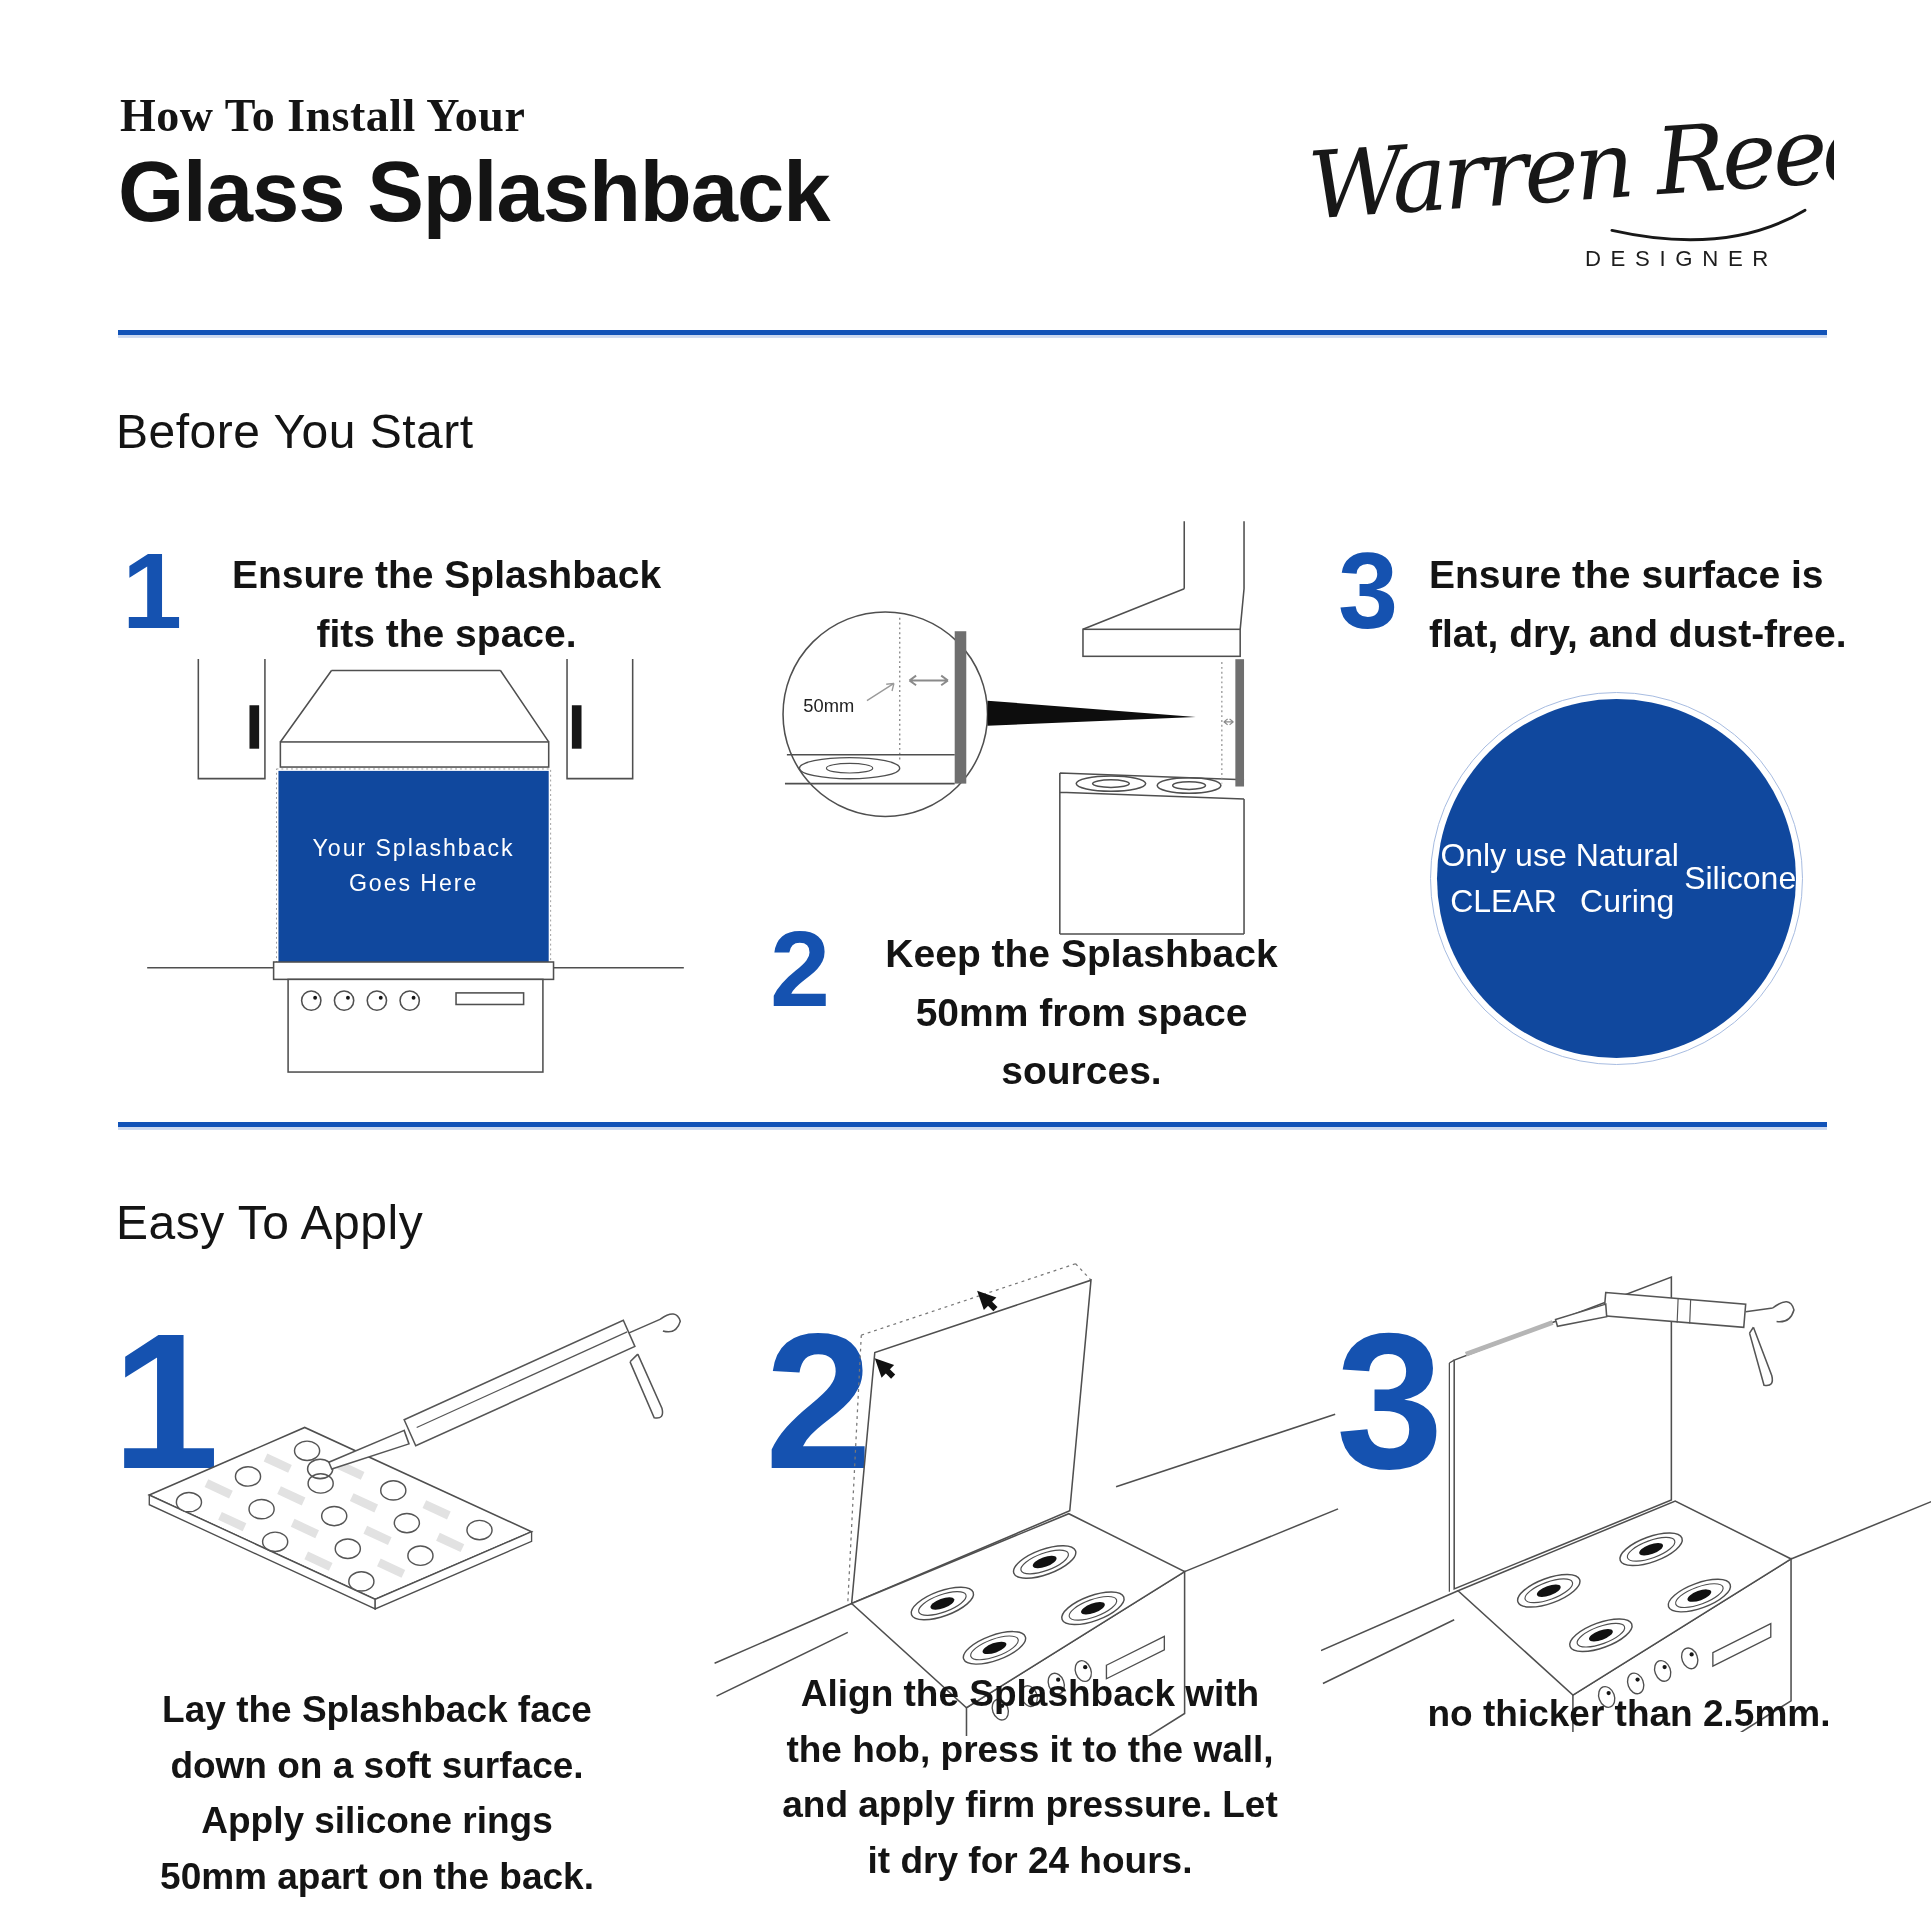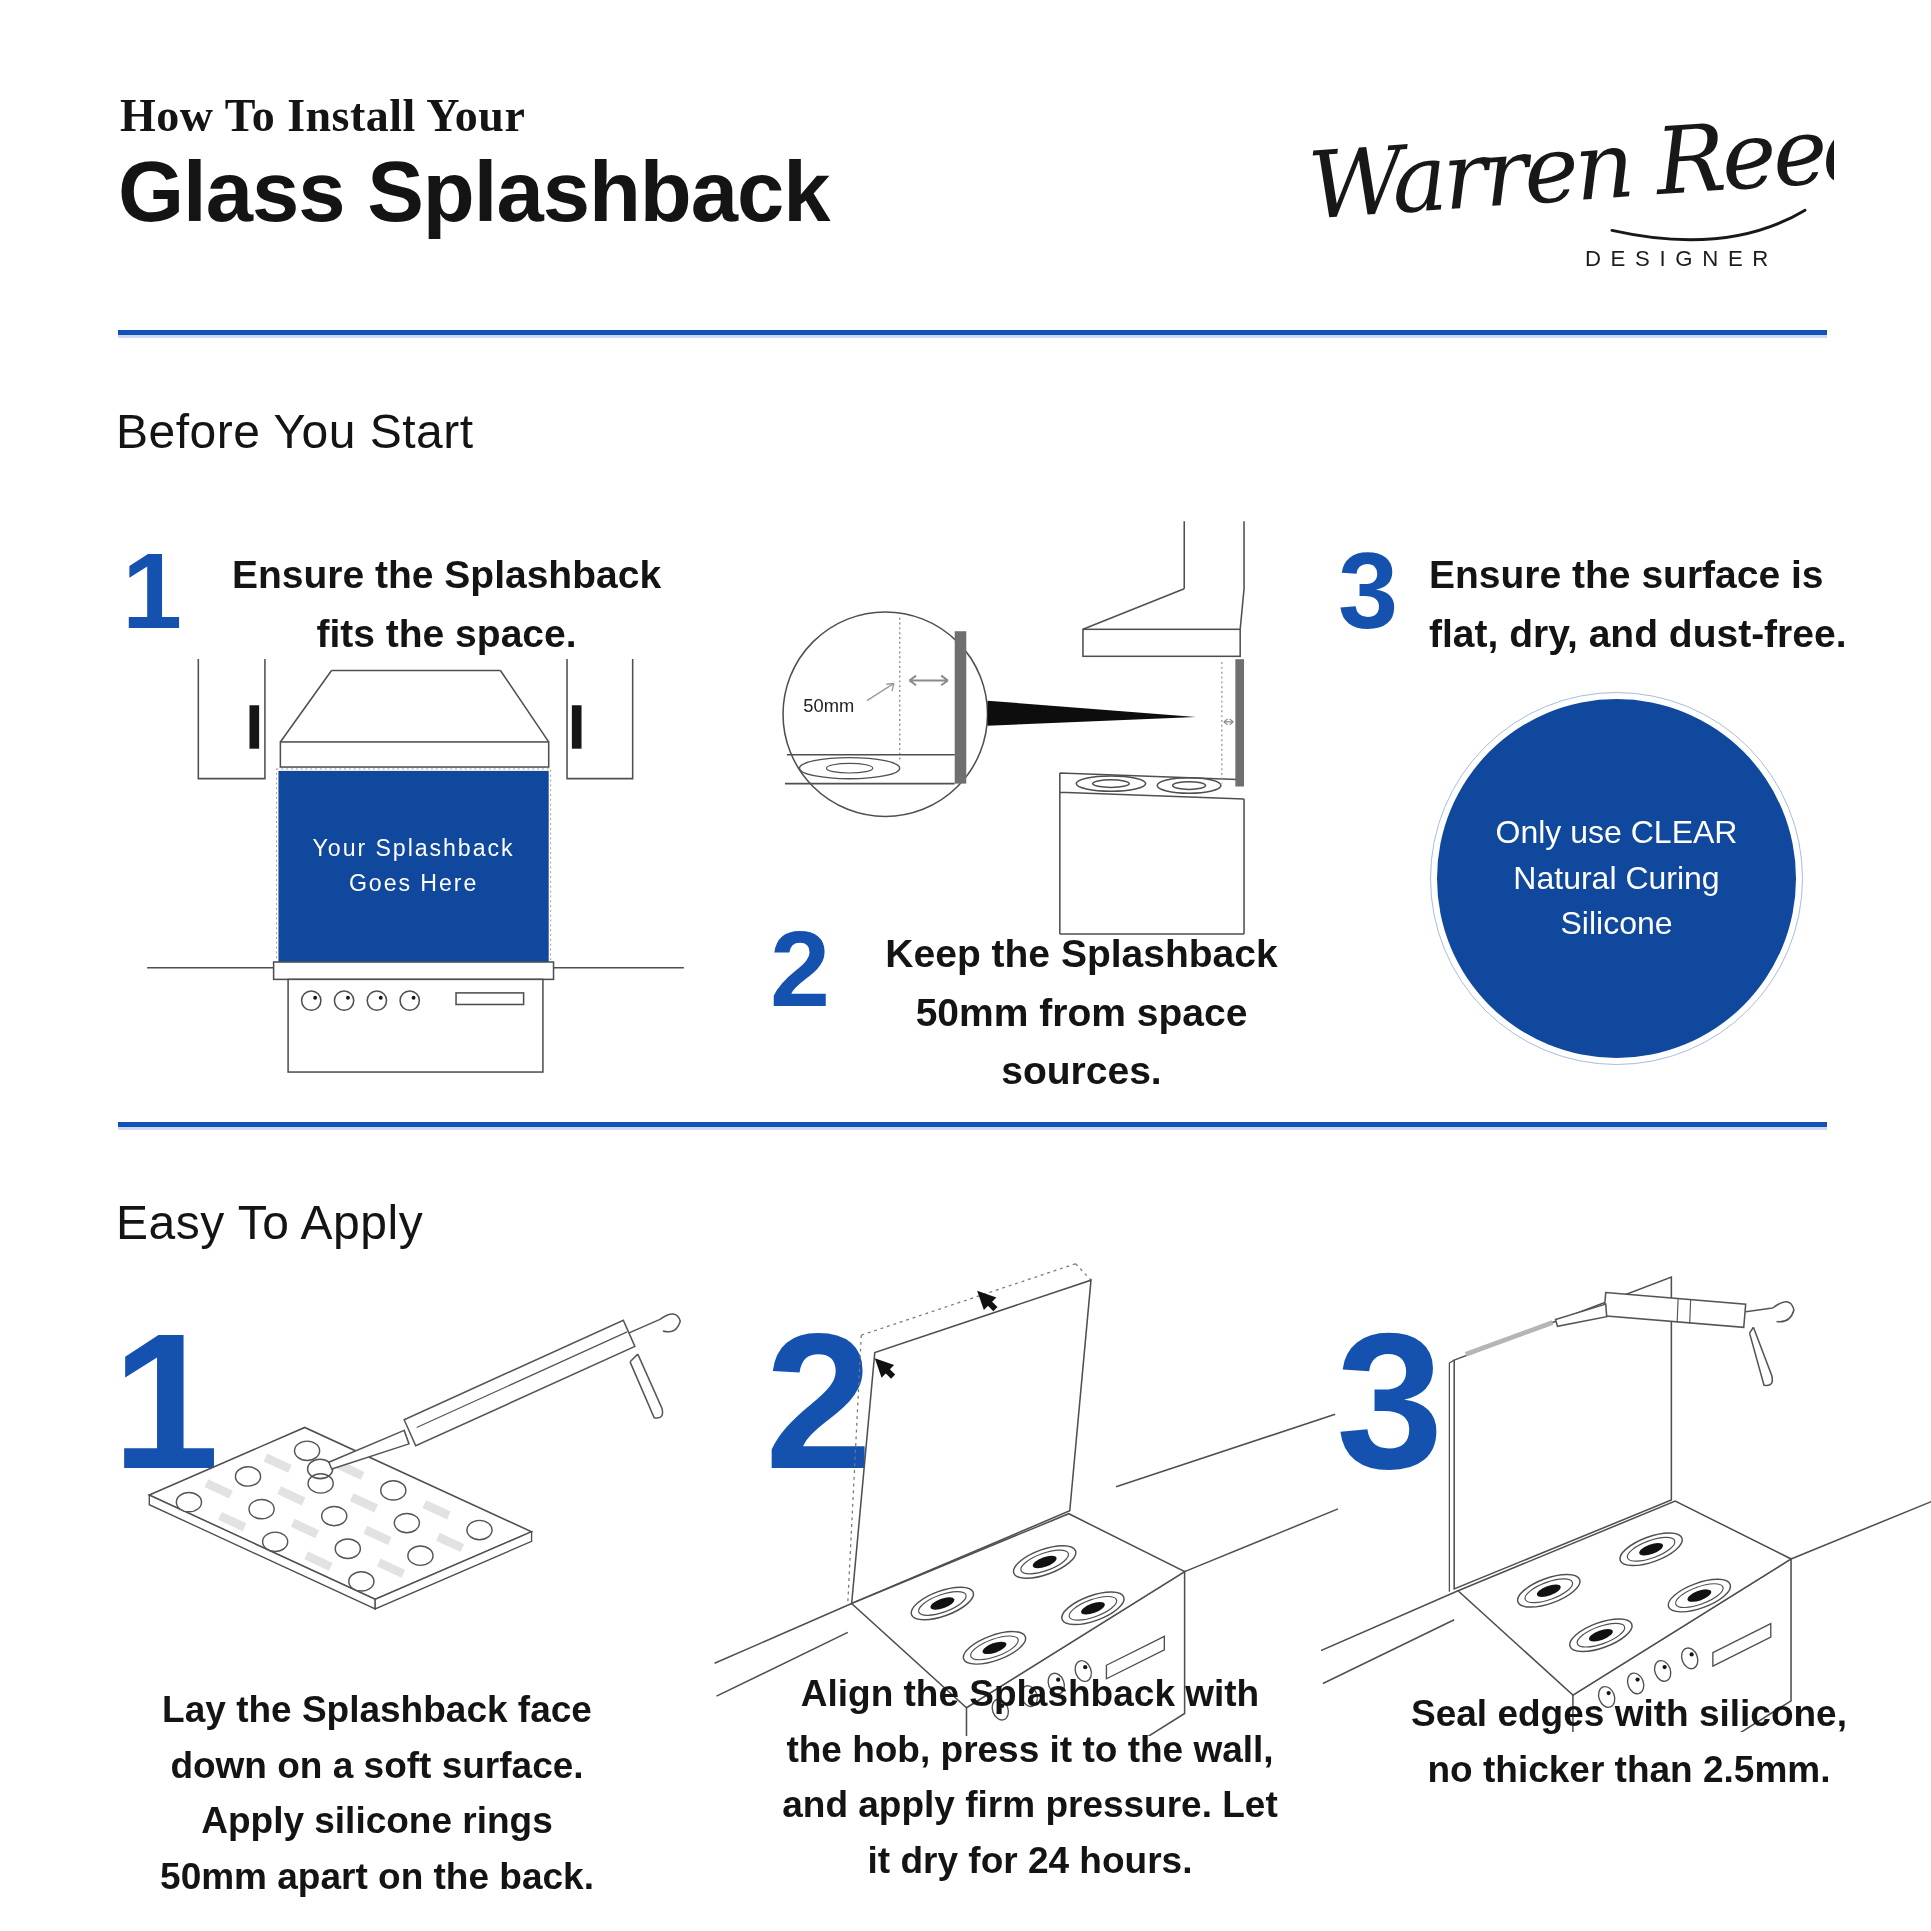--- a/index.html
+++ b/index.html
@@ -28,21 +28,21 @@
   .num-lg{position:absolute;font-size:193px;line-height:1;font-weight:700;color:var(--accent-blue);}
 
   .step-text{position:absolute;font-size:39px;font-weight:700;line-height:1.5;}
   .step-text.center{text-align:center;}
 
   .body-text{position:absolute;font-size:37px;font-weight:700;line-height:1.5;text-align:center;}
 
   .illo{position:absolute;}
 
   .silicone-badge-outer{position:absolute;left:1430px;top:692px;width:373px;height:373px;border:1.9px solid #a7bce1;border-radius:50%;}
-  .silicone-badge{position:absolute;left:5.8px;top:5.8px;right:5.8px;bottom:5.8px;border-radius:50%;background:var(--deep-blue);display:flex;flex-direction:column;justify-content:center;align-items:center;}
+  .silicone-badge{position:absolute;left:5.8px;top:5.8px;right:5.8px;bottom:5.8px;border-radius:50%;background:var(--deep-blue);display:flex;flex-direction:row;justify-content:center;align-items:center;}
   .silicone-badge div{color:#fff;font-size:32px;font-weight:400;line-height:1.42;text-align:center;}
 
   .logo-script{font-family:"DejaVu Serif",serif;font-style:italic;font-size:96px;fill:#181818;letter-spacing:-4px;}
   .logo-sub{font-family:"Liberation Sans",sans-serif;font-size:23px;letter-spacing:10px;fill:#1d1d1d;}
 
   .svg-label{font-family:"Liberation Sans",sans-serif;}
 </style>
 </head>
 <body>
 
@@ -288,18 +288,17 @@
     <div>Apply silicone rings</div>
     <div>50mm apart on the back.</div>
   </div>
   <div class="body-text" style="left:726px;top:1666px;width:608px;">
     <div>Align the Splashback with</div>
     <div>the hob, press it to the wall,</div>
     <div>and apply firm pressure. Let</div>
     <div>it dry for 24 hours.</div>
   </div>
   <div class="body-text" style="left:1344px;top:1686px;width:570px;">
-    <div>Seal edges with silicone,</div>
     <div>no thicker than 2.5mm.</div>
   </div>
 
 </div>
 
 
 </body></html>

